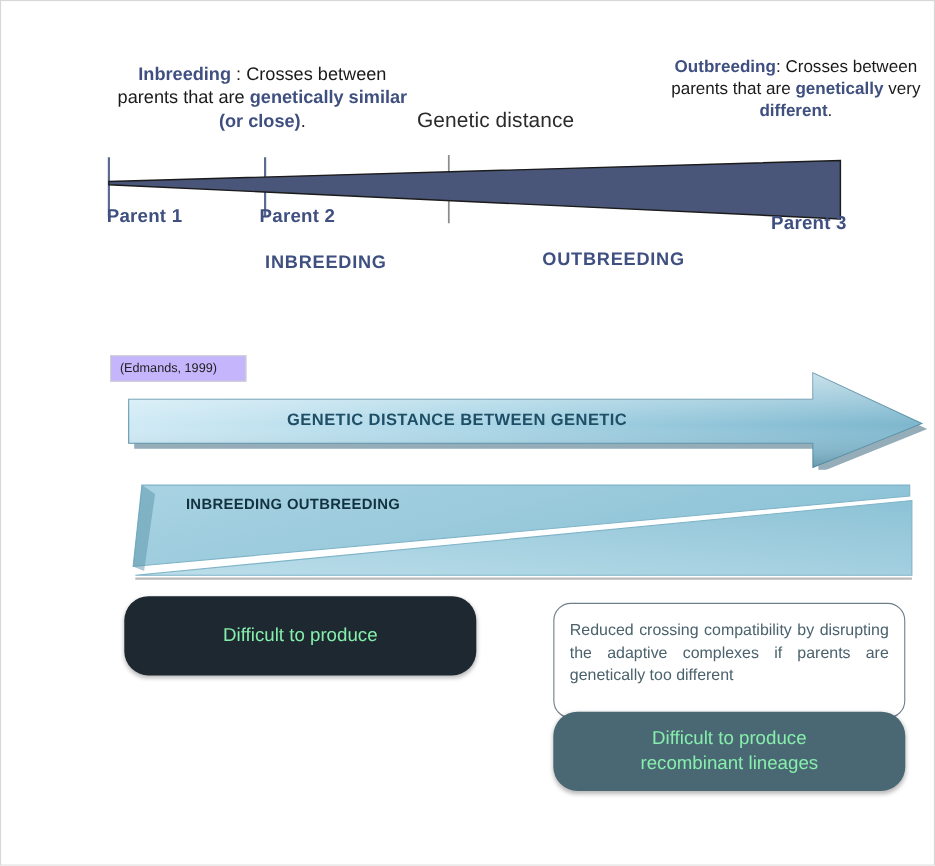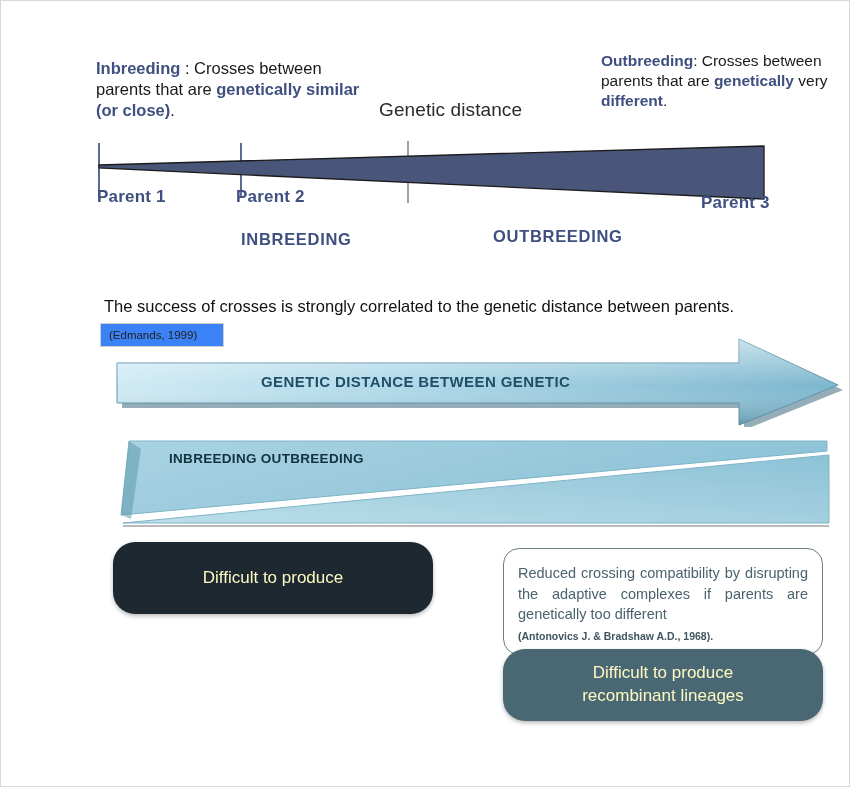--- a/index.html
+++ b/index.html
@@ -1,20 +1,20 @@
 <!DOCTYPE html>
 <html><head>
 <meta charset="utf-8">
 <style>
   html,body{margin:0;padding:0;background:#ffffff;}
   body{width:850px;height:787px;font-family:"Liberation Sans",sans-serif;-webkit-font-smoothing:antialiased;}
   #page{position:relative;width:850px;height:787px;overflow:hidden;background:#fff;
         border:1px solid #d8d8d8;box-sizing:border-box;}
 
-  .abs{position:absolute;}
+  .abs{position:absolute;text-align:center;}
 
   
   .cap{line-height:1.28;color:#1a1a1a;}
   .cap b{color:#3f5080;}
   #inbreed-caption{left:95px;top:57px;width:285px;font-size:16.5px;}
   #outbreed-caption{left:600px;top:50px;width:245px;font-size:15.5px;}
   #genetic-distance-label{left:378px;top:98px;font-size:19px;color:#2b2b2b;letter-spacing:.1px;}
 
   
   #wedge-area{left:95px;top:140px;width:700px;height:70px;}
@@ -26,21 +26,21 @@
   #parent3-label{left:700px;top:192px;}
 
   .mode-label{font-size:16.5px;font-weight:bold;color:#3f5080;letter-spacing:.7px;}
   #inbreeding-label{left:240px;top:229px;}
   #outbreeding-label{left:492px;top:226px;}
 
   
   #statement{left:103px;top:296px;width:730px;font-size:16.5px;color:#111;
              font-family:"Liberation Sans",sans-serif;}
   #edmands-citation{left:99px;top:322px;width:124px;height:24px;border:1px solid #cfcfcf;
-             background:#3b82f6;font-size:11.5px;color:#222;display:flex;align-items:center;
+             background:#c4b5fd;font-size:11.5px;color:#222;display:flex;align-items:center;
              padding-left:8px;box-sizing:border-box;}
 
   
   #gd-arrow{left:110px;top:336px;width:735px;height:90px;}
   #gd-arrow-text{left:260px;top:372px;font-size:15px;font-weight:bold;color:#1f4f66;
              letter-spacing:.4px;}
 
   #dep-band{left:100px;top:428px;width:740px;height:108px;}
   #inbreeding-depression-text{left:168px;top:450px;font-size:13.5px;font-weight:bold;
              color:#12323f;letter-spacing:.3px;}
@@ -55,21 +55,21 @@
   .card{border:1.4px solid #2b2b2b;border-radius:16px;background:#fff;
         padding:14px 14px 10px 14px;box-sizing:border-box;min-height:105px;}
   .card.muted{border-color:#6f7f88;}
   .card p{margin:0;text-align:justify;font-size:14.5px;line-height:1.42;color:#1a1a1a;}
   .card.muted p{color:#4b626d;}
   .cite-inline{font-size:10.5px;color:#333;background:#fbfbfb;border:1px solid #e6e6e6;
         padding:1px 4px;white-space:nowrap;}
   .cite-plain{display:block;margin-top:4px;font-size:10.5px;color:#3f565f;font-weight:bold;}
 
   .pill{margin-top:-6px;position:relative;border-radius:22px;height:72px;display:flex;
-        align-items:center;justify-content:center;text-align:center;color:#fef9c3;
+        align-items:center;justify-content:center;text-align:center;color:#86efac;
         font-size:17px;line-height:1.35;box-shadow:0 2px 4px rgba(0,0,0,.28);}
   #pill-left{background:#1d2830;}
   #pill-right{background:#4a6874;}
 </style>
 </head>
 <body>
 
 <div id="page">
 
   <div class="abs cap" id="inbreed-caption">
@@ -93,21 +93,20 @@
     </svg>
   </div>
 
   <div class="abs parent-label" id="parent1-label">Parent 1</div>
   <div class="abs parent-label" id="parent2-label">Parent 2</div>
   <div class="abs parent-label" id="parent3-label">Parent 3</div>
 
   <div class="abs mode-label" id="inbreeding-label">INBREEDING</div>
   <div class="abs mode-label" id="outbreeding-label">OUTBREEDING</div>
 
-  <div class="abs" id="statement">The success of crosses is strongly correlated to the genetic distance between parents.</div>
   <div class="abs" id="edmands-citation">(Edmands, 1999)</div>
 
   <div class="abs" id="gd-arrow">
     <svg width="735" height="90" viewBox="0 0 735 90">
       <defs>
         <linearGradient id="arrGrad" x1="0" y1="0" x2="1" y2="0">
           <stop offset="0%" stop-color="#cfeaf5"></stop>
           <stop offset="45%" stop-color="#a9d5e6"></stop>
           <stop offset="100%" stop-color="#7cb6cd"></stop>
         </linearGradient>
@@ -151,21 +150,20 @@
     <div class="pill" id="pill-left">
       <span>
         <span>Difficult to produce</span><br>
       </span>
     </div>
   </div>
 
   <div class="outcome" id="outcome-right">
     <div class="card muted">
       <p><span>Reduced crossing compatibility by disrupting the adaptive complexes if parents are genetically too different</span>
-        <span class="cite-plain">(Antonovics J. &amp; Bradshaw A.D., 1968).</span>
       </p>
     </div>
     <div class="pill" id="pill-right">
       <span>
         <span>Difficult to produce</span><br>
         <span>recombinant lineages</span>
       </span>
     </div>
   </div>
 

